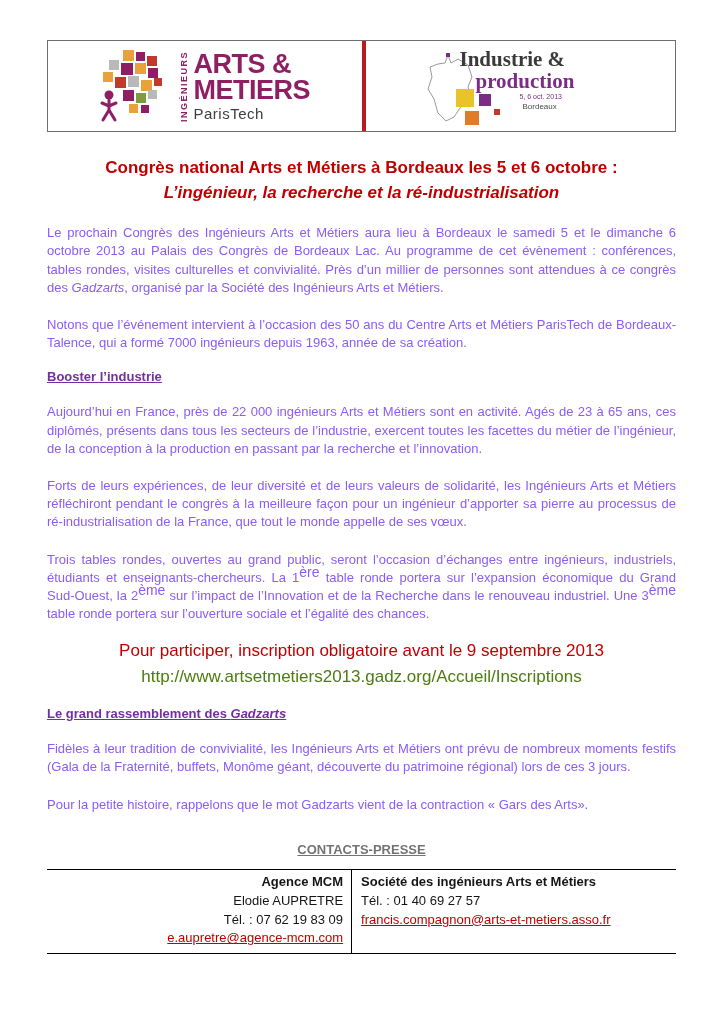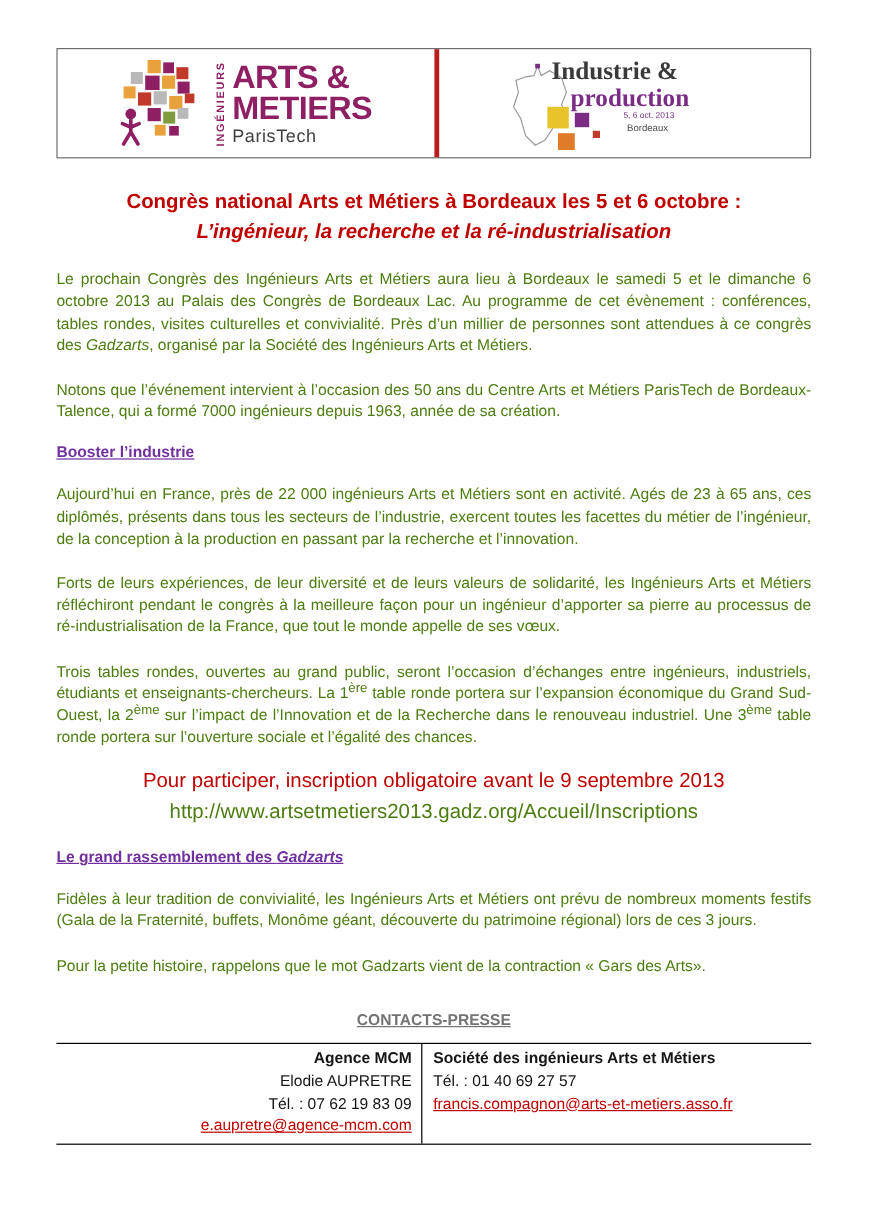--- a/index.html
+++ b/index.html
@@ -31,23 +31,23 @@
   .ir-date { position:absolute; left:154px; top:52px; font-size:7px; color:#7B2D86; }
   .ir-city { position:absolute; left:157px; top:61px; font-size:8px; color:#4a4a4a; }
   .map-svg { position:absolute; left:58px; top:12px; }
   .squares-svg { position:absolute; left:90px; top:46px; }
 
   
   .doc-title { text-align:center; color:#C00000; font-weight:bold; font-size:17px; line-height:1.45; margin-bottom:18px; }
   .doc-title .l2 { font-style:italic; }
 
   
-  .body-text p { font-size:13px; line-height:1.4; text-align:justify; margin-bottom:13px; color:#4d7c0f;margin-top:19px; }
+  .body-text p { font-size:13px; line-height:1.4; text-align:justify; margin-bottom:13px; color:#8b5cf6;margin-top:19px; }
   .body-text p em { font-style:italic; }
-  sup { font-size:11px; vertical-align:super; line-height:0; }
+  sup { font-size:14px; vertical-align:super; line-height:0; }
 
   .sec-head { font-size:13px; font-weight:bold; color:#7030A0; margin:17px 0 15px; }
   .sec-head .u { text-decoration:underline; }
   .sec-head em { font-style:italic; }
 
   .register { text-align:center; color:#C00000; font-size:17px; line-height:1.5; margin:15px 0 16px; }
   .register a { color:#4d7c0f; cursor:pointer; }
 
   .contacts-head { text-align:center; margin:28px 0 12px; font-size:13px; }
   .contacts-head span { color:#737373; font-weight:bold; text-decoration:underline; }

